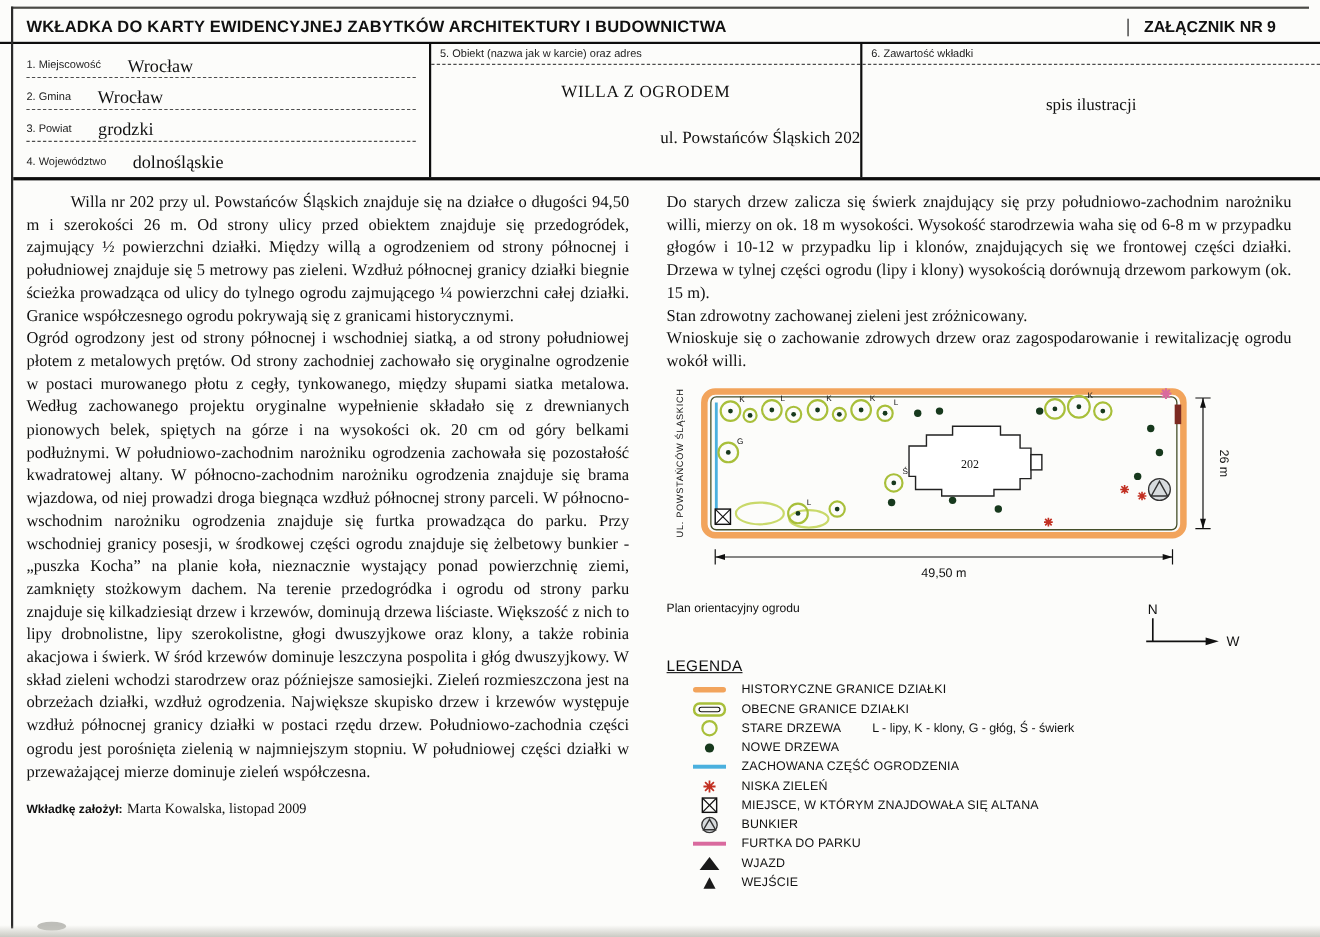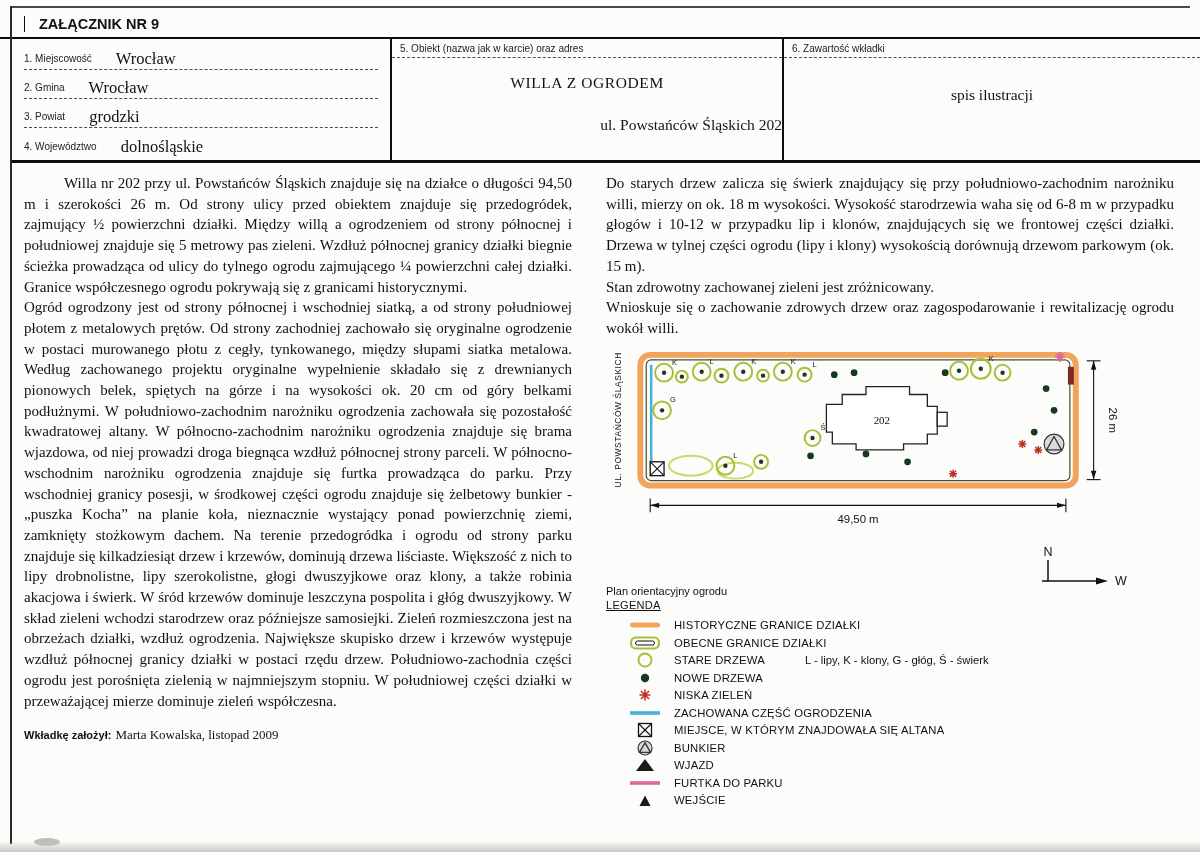--- a/index.html
+++ b/index.html
@@ -65,40 +65,41 @@
   .bunker-c { fill:#d7dbdd; stroke:#333; stroke-width:1.2; }
   .bunker-t { fill:none; stroke:#333; stroke-width:1.3; }
   .gate-pink-mark { stroke:var(--gate-pink,#d96a9e); stroke-width:2; fill:none; }
   .wjazd-bar { fill:#7c2a22; }
   .dim-line { stroke:#111; stroke-width:1.1; }
   .dim-arrow { fill:#111; }
   .dim-text { font-family:"Liberation Sans", sans-serif; font-size:11.5px; fill:#111; text-anchor:middle; }
 
   
   .caption-row { display:flex; justify-content:space-between; align-items:flex-start; margin-top:2px; padding-right:40px; }
-  .plan-caption { font-family:"Liberation Sans", sans-serif; font-size:11px;margin-top:40px; }
+  .plan-caption { font-family:"Liberation Sans", sans-serif; font-size:11px; }
   .cmp { stroke:#111; stroke-width:1.5; }
   .compass-text { font-family:"Liberation Sans", sans-serif; font-size:12.5px; fill:#111; }
 
   
   .legend { margin-top:2px; }
-  .legend-title { font-family:"Liberation Sans", sans-serif; font-size:11px; text-decoration:underline; letter-spacing:.3px; margin-bottom:6px; }
+  .legend-title { font-family:"Liberation Sans", sans-serif; font-size:14px; text-decoration:underline; letter-spacing:.3px; margin-bottom:6px; }
   .legend-row { display:flex; align-items:center; height:17.5px; }
   .legend-sym { width:34px; margin-left:22px; margin-right:12px; display:flex; justify-content:center; align-items:center; flex:none; }
   .legend-label { font-family:Liberation Sans, sans-serif; font-size:11.3px; letter-spacing:.2px; white-space:nowrap; }
-  .legend-detail { font-family:"Liberation Sans", sans-serif; font-size:11.3px; margin-left:16px; white-space:nowrap;padding-left:24px; }
+  .legend-detail { font-family:"Liberation Sans", sans-serif; font-size:11.3px; margin-left:4px; white-space:nowrap;padding-left:24px; }
 </style>
 </head>
 <body>
 
 <div class="page">
   <div class="scan-top-line"></div>
   <div class="scan-left-line"></div>
 
   <div class="header">
+    <div class="header-title">WKŁADKA DO KARTY EWIDENCYJNEJ ZABYTKÓW ARCHITEKTURY I BUDOWNICTWA</div>
     <div class="header-right">
       <span class="header-tick"></span>
       <span class="header-attachment">ZAŁĄCZNIK NR 9</span>
     </div>
   </div>
 
   <div class="form">
     <div class="form-col-1">
       <div class="field-row">
         <span class="f-label">1. Miejscowość</span>
@@ -297,33 +298,33 @@
             <svg width="34" height="16">
                 <circle cx="17" cy="8" r="4.2" fill="#17391d"></circle>
               </svg>
           </span>
           <span class="legend-label">NOWE DRZEWA</span>
         </div>
 
         <div class="legend-row">
           <span class="legend-sym">
             <svg width="34" height="16">
+                <rect x="2" y="6.2" width="30" height="3.6" fill="#4ab0de"></rect>
+              </svg>
+          </span>
+          <span class="legend-label">ZACHOWANA CZĘŚĆ OGRODZENIA</span>
+        </div>
+
+        <div class="legend-row">
+          <span class="legend-sym">
+            <svg width="34" height="16">
                 <path d="M-5.5 0H5.5M0 -5.5V5.5M-4 -4L4 4M-4 4L4 -4" transform="translate(17 8)" stroke="#c23022" stroke-width="1.6" fill="none"></path>
               </svg>
           </span>
           <span class="legend-label">NISKA ZIELEŃ</span>
-        </div>
-
-        <div class="legend-row">
-          <span class="legend-sym">
-            <svg width="34" height="16">
-                <rect x="2" y="6.2" width="30" height="3.6" fill="#4ab0de"></rect>
-              </svg>
-          </span>
-          <span class="legend-label">ZACHOWANA CZĘŚĆ OGRODZENIA</span>
         </div>
 
         <div class="legend-row">
           <span class="legend-sym">
             <svg width="34" height="16">
               <rect x="10.5" y="1.5" width="13" height="13" fill="none" stroke="#111" stroke-width="1.3"></rect>
               <line x1="10.5" y1="1.5" x2="23.5" y2="14.5" stroke="#111" stroke-width="1.1"></line>
               <line x1="23.5" y1="1.5" x2="10.5" y2="14.5" stroke="#111" stroke-width="1.1"></line>
             </svg>
           </span>
@@ -336,33 +337,33 @@
               <circle cx="17" cy="8" r="7" fill="#d7dbdd" stroke="#333" stroke-width="1.2"></circle>
               <polygon points="17,2.8 11.5,12.3 22.5,12.3" fill="none" stroke="#333" stroke-width="1.3"></polygon>
             </svg>
           </span>
           <span class="legend-label">BUNKIER</span>
         </div>
 
         <div class="legend-row">
           <span class="legend-sym">
             <svg width="34" height="16">
+                <rect x="2" y="6.2" width="30" height="3.6" fill="#d96a9e"></rect>
+              </svg>
+          </span>
+          <span class="legend-label">FURTKA DO PARKU</span>
+        </div>
+
+        <div class="legend-row">
+          <span class="legend-sym">
+            <svg width="34" height="16">
                 <polygon points="17,2 8,14 26,14" fill="#1a1a1a"></polygon>
               </svg>
           </span>
           <span class="legend-label">WJAZD</span>
-        </div>
-
-        <div class="legend-row">
-          <span class="legend-sym">
-            <svg width="34" height="16">
-                <rect x="2" y="6.2" width="30" height="3.6" fill="#d96a9e"></rect>
-              </svg>
-          </span>
-          <span class="legend-label">FURTKA DO PARKU</span>
         </div>
 
         <div class="legend-row">
           <span class="legend-sym">
             <svg width="34" height="16">
                 <polygon points="17,3.5 11.5,14 22.5,14" fill="#1a1a1a"></polygon>
               </svg>
           </span>
           <span class="legend-label">WEJŚCIE</span>
         </div>

